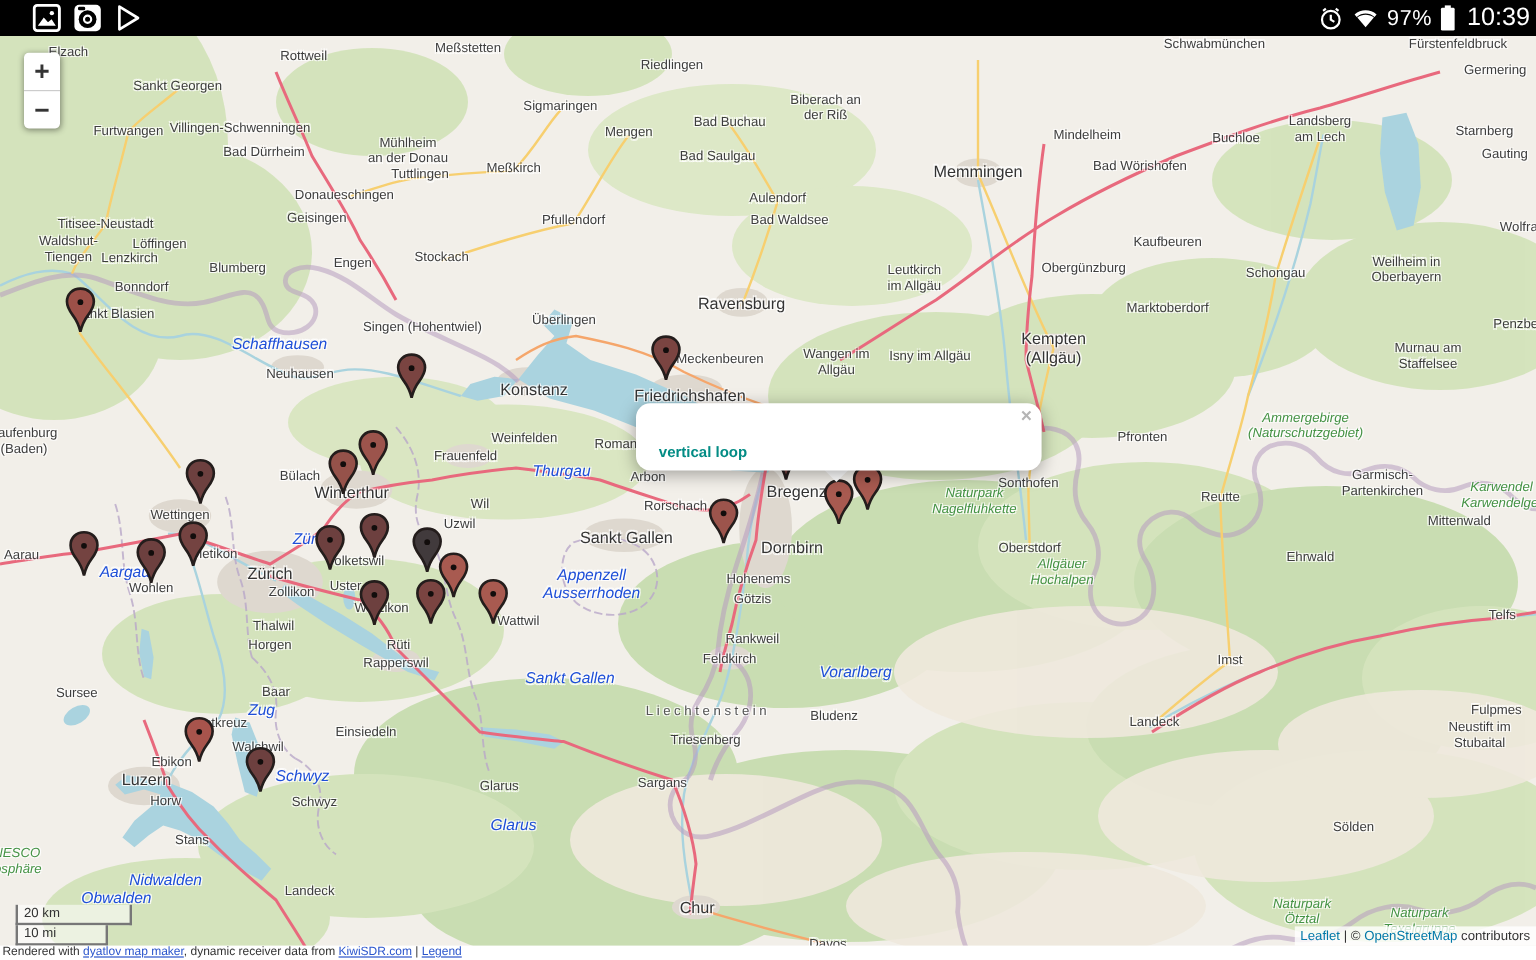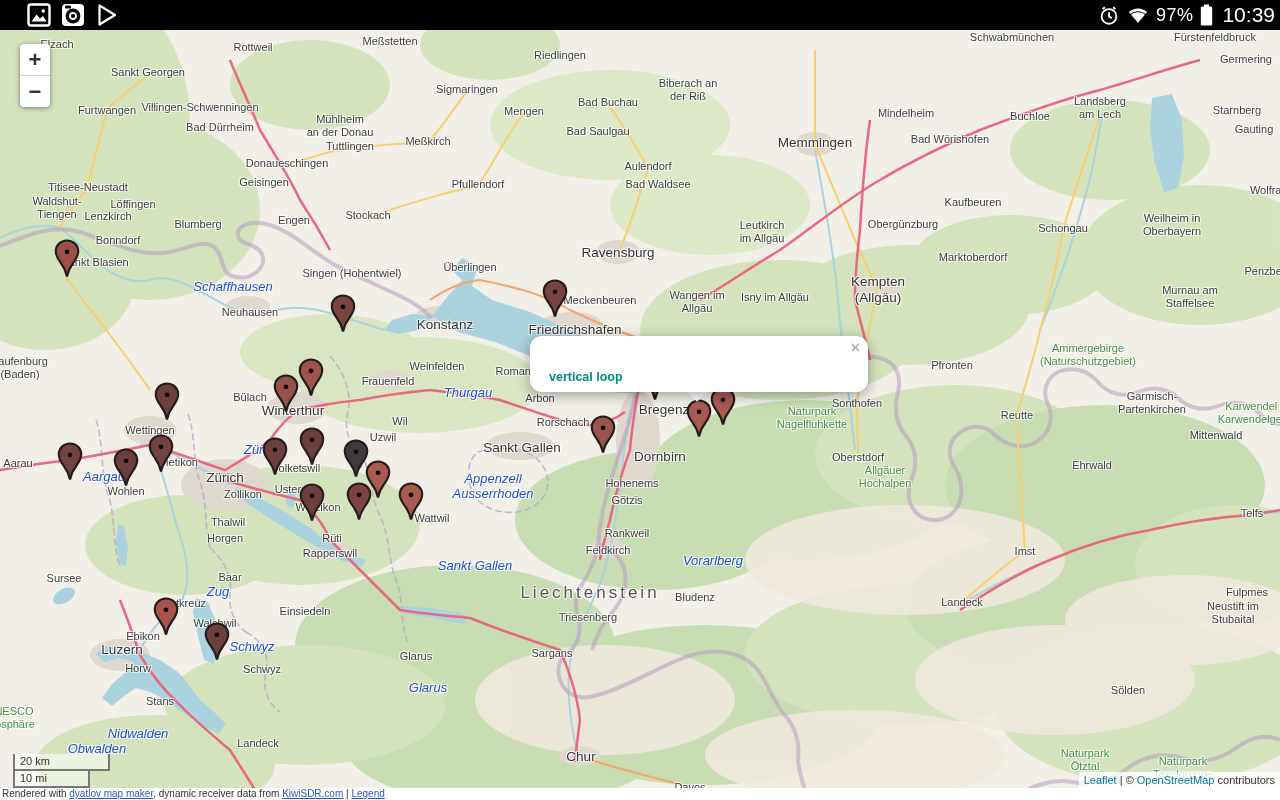--- a/index.html
+++ b/index.html
@@ -19,22 +19,22 @@
   
   .map{position:absolute;top:0;left:0;width:1280px;height:800px;background:#f2efe9;overflow:hidden;}
   .map svg.canvas{position:absolute;top:0;left:0;}
 
   .lbl{position:absolute;transform:translate(-50%,-50%);text-align:center;white-space:nowrap;
        color:#3d3d3d;font-size:11px;line-height:1.15;z-index:300;pointer-events:none;
        text-shadow:-1px -1px 0 rgba(255,255,255,.75),1px -1px 0 rgba(255,255,255,.75),
                    -1px 1px 0 rgba(255,255,255,.75),1px 1px 0 rgba(255,255,255,.75);}
   .lbl.city{font-size:13.5px;color:#333;}
   .lbl.canton{font-style:italic;color:#1d4ed8;font-size:13px;}
-  .lbl.park{color:#449244;font-size:11px;}
-  .lbl.country{font-size:17px;color:#545454;letter-spacing:3px;}
+  .lbl.park{font-style:italic;color:#449244;font-size:11px;}
+  .lbl.country{font-size:11px;color:#545454;letter-spacing:3px;}
 
   .marker{position:absolute;width:26px;height:40px;z-index:500;cursor:pointer;}
 
   
   .zoomctl{position:absolute;left:20px;top:44px;width:30px;background:#fff;border-radius:4px;
            box-shadow:0 1px 5px rgba(0,0,0,.45);z-index:700;overflow:hidden;}
   .zoombtn{width:30px;height:31px;display:flex;align-items:center;justify-content:center;
            font-size:22px;font-weight:bold;color:#343434;cursor:pointer;}
   .zoombtn:first-child{border-bottom:1px solid #ccc;}
 

